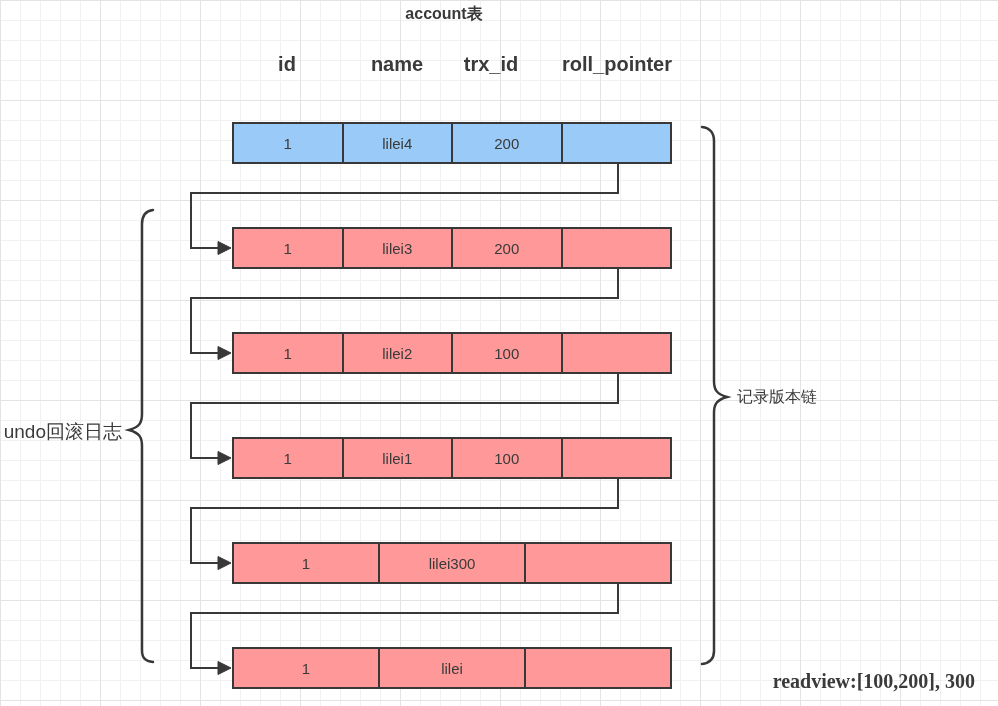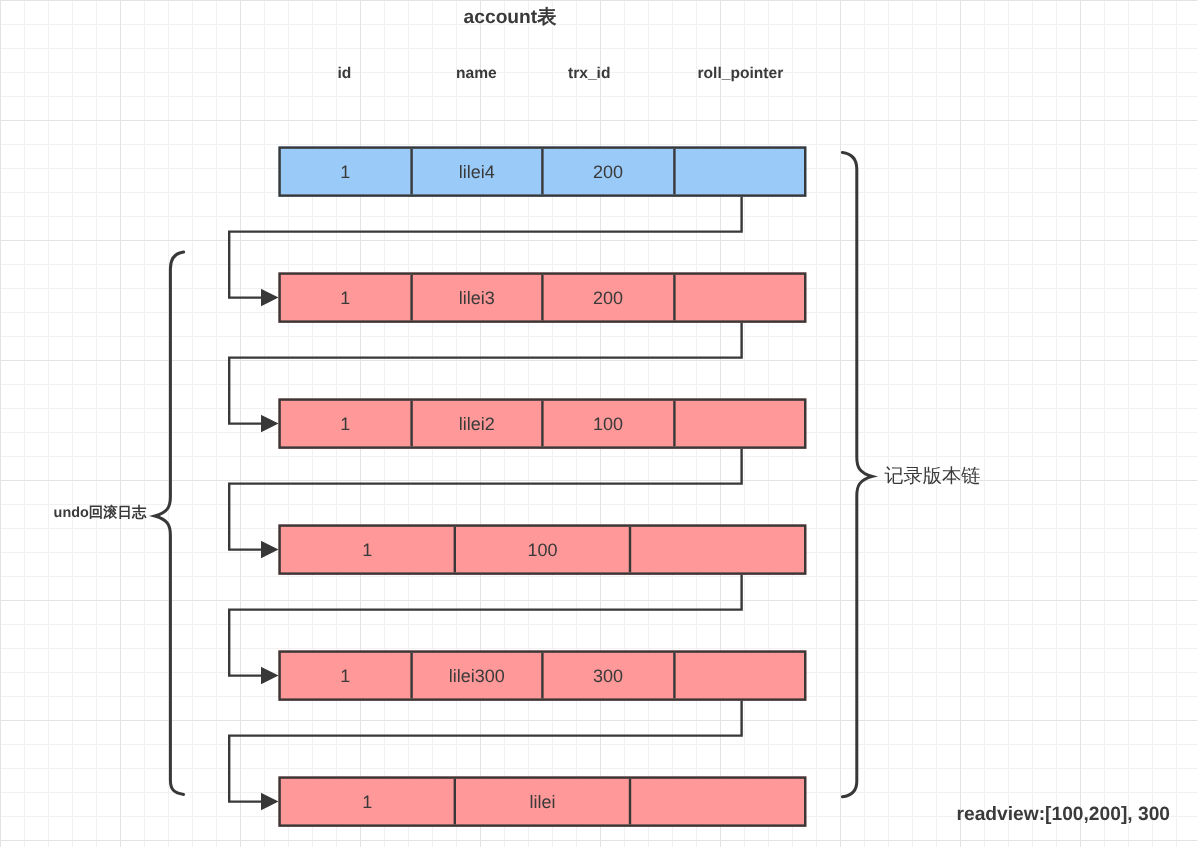--- a/index.html
+++ b/index.html
@@ -13,56 +13,56 @@
     background-color:#ffffff;
     background-image:
       linear-gradient(#e3e3e3 1px, transparent 1px),
       linear-gradient(90deg, #e3e3e3 1px, transparent 1px),
       linear-gradient(#f1f1f1 1px, transparent 1px),
       linear-gradient(90deg, #f1f1f1 1px, transparent 1px);
     background-size:100px 100px, 100px 100px, 20px 20px, 20px 20px;
   }
 
   .title {
-    position:absolute; left:205px; top:4px; width:440px;
+    position:absolute; left:224px; top:4px; width:440px;
     text-align:center; font-size:16px; font-weight:bold; color:var(--text);
   }
 
   .col-header {
     position:absolute; top:53px; width:110px; text-align:center;
-    font-size:13px; font-weight:bold; color:var(--text);
+    font-size:20px; font-weight:bold; color:var(--text);
   }
 
   .row {
     position:absolute; left:232px; width:440px; height:42px;
     display:flex; box-sizing:border-box;
     border:2px solid var(--stroke);
   }
   .cell {
     flex:1 1 0; display:flex; align-items:center; justify-content:center;
     font-size:15px; color:var(--text); box-sizing:border-box;
   }
   .cell + .cell { border-left:2px solid var(--stroke); }
 
   svg.overlay { position:absolute; left:0; top:0; width:998px; height:706px; pointer-events:none; }
   .conn  { stroke:var(--stroke); stroke-width:2; fill:none; }
   .arrowhead { fill:var(--stroke); stroke:var(--stroke); stroke-width:1; }
   .brace { stroke:var(--stroke); stroke-width:2.5; fill:none; stroke-linecap:round; }
 
   .left-label {
     position:absolute; left:0; top:419px; width:122px; text-align:right;
-    font-size:12px; font-weight:bold; color:var(--text); white-space:nowrap;
+    font-size:19px; font-weight:normal; color:var(--text); white-space:nowrap;
   }
   .right-label {
     position:absolute; left:737px; top:387px;
     font-size:16px; font-weight:normal; color:var(--text); white-space:nowrap;
   }
   .readview {
     position:absolute; right:23px; top:670px;
-    font-size:16px; font-weight:bold; color:var(--text); white-space:nowrap;
+    font-size:20px; font-weight:bold; color:var(--text); white-space:nowrap;font-family:Liberation Serif, serif;
   }
 </style>
 </head>
 <body>
 
 <div class="canvas">
 
   <div class="title">account表</div>
 
   <div>
@@ -86,27 +86,27 @@
     <div class="cell"></div>
   </div>
       <div class="row" style="top: 332px; background: rgb(255, 152, 152);">
     <div class="cell">1</div>
     <div class="cell">lilei2</div>
     <div class="cell">100</div>
     <div class="cell"></div>
   </div>
       <div class="row" style="top: 437px; background: rgb(255, 152, 152);">
     <div class="cell">1</div>
+    <div class="cell">lilei1</div>
     <div class="cell">100</div>
     <div class="cell"></div>
   </div>
       <div class="row" style="top: 542px; background: rgb(255, 152, 152);">
     <div class="cell">1</div>
     <div class="cell">lilei300</div>
-    <div class="cell">300</div>
     <div class="cell"></div>
   </div>
       <div class="row" style="top: 647px; background: rgb(255, 152, 152);">
     <div class="cell">1</div>
     <div class="cell">lilei</div>
     <div class="cell"></div>
   </div>
     </div>
 
   <svg class="overlay" viewBox="0 0 998 706" xmlns="http://www.w3.org/2000/svg">

